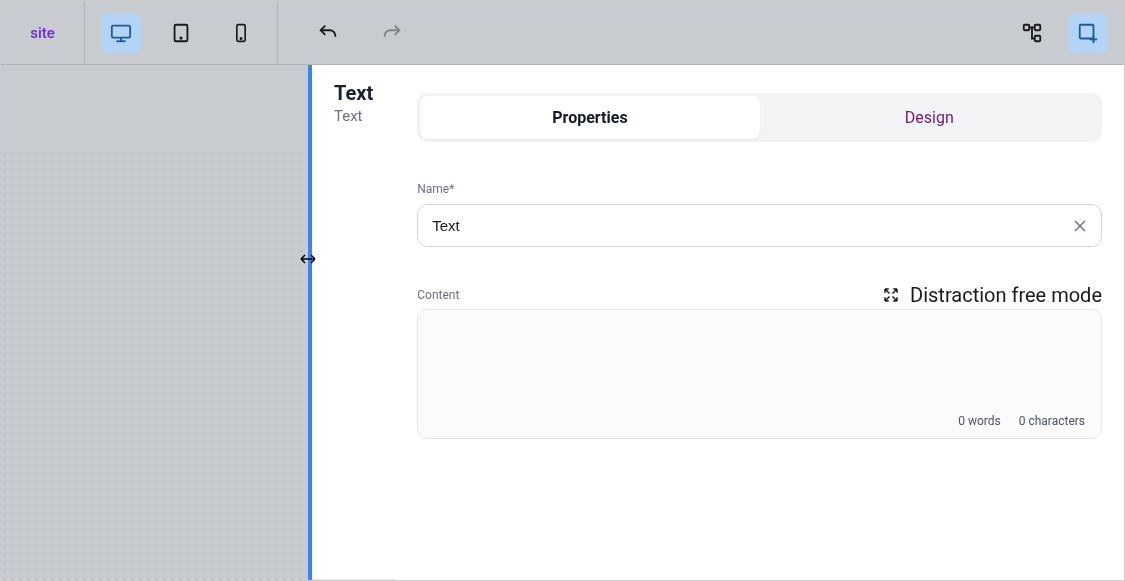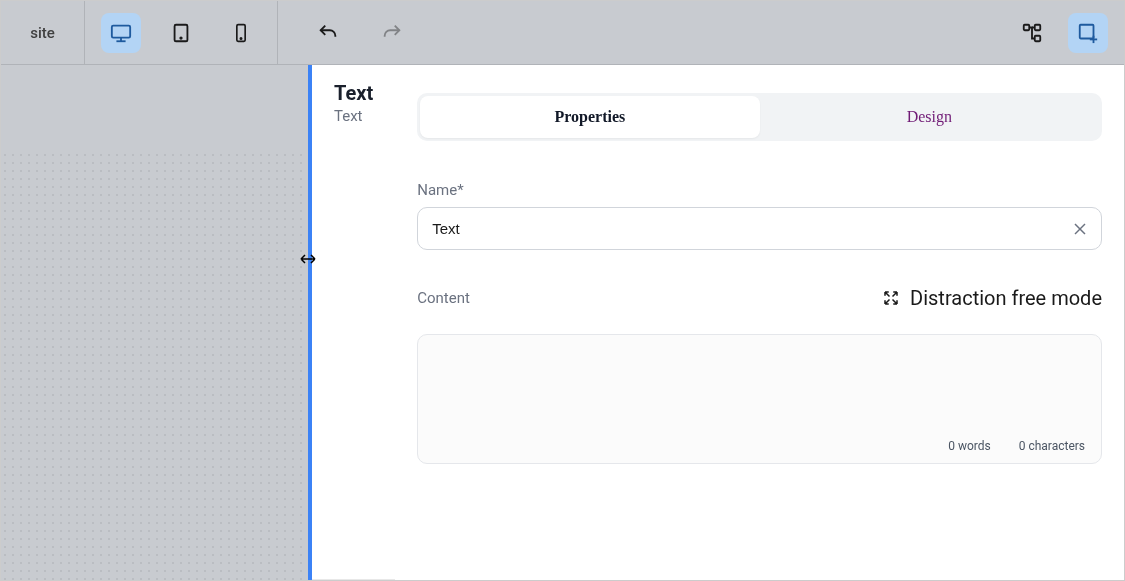--- a/index.html
+++ b/index.html
@@ -23,21 +23,21 @@
       border-bottom: 1px solid #b0b3b8;
     }
     .toolbar-site {
       width: 84px;
       height: 100%;
       display: flex;
       align-items: center;
       justify-content: center;
       font-size: 15px;
       font-weight: 500;
-      color: #404040;
+      color: #6d28d9;
       border-right: 1px solid #b0b3b8;
     }
     .toolbar-devices {
       display: flex;
       align-items: center;
       gap: 20px;
       padding: 0 16px;
       height: 100%;
       border-right: 1px solid #b0b3b8;
     }
@@ -147,39 +147,38 @@
       padding: 28px 22px;
       flex: 1;
       overflow-y: auto;
     }
     .tabs {
       display: flex;
       background: #f1f3f5;
       border-radius: 10px;
       padding: 3px;
       margin-bottom: 40px;
-      font-family: Liberation Serif, serif;
     }
     .tab {
       flex: 1;
       text-align: center;
       padding: 12px 0;
       font-size: 16px;
       color: #701a75;
       border-radius: 8px;
       cursor: pointer;
     }
     .tab.active {
       background: #fff;
       font-weight: 700;
       color: #111827;
       box-shadow: 0 1px 2px rgba(0,0,0,0.05);
     }
     .field-label {
-      font-size: 15px;
+      font-size: 12px;
       color: #6b7280;
       margin-bottom: 8px;
       display: block;
     }
     .input-wrapper {
       position: relative;
       margin-bottom: 36px;
     }
     .text-input {
       width: 100%;
@@ -201,21 +200,21 @@
       width: 20px;
       height: 20px;
       display: flex;
       align-items: center;
       justify-content: center;
     }
     .content-header {
       display: flex;
       justify-content: space-between;
       align-items: center;
-      margin-bottom: 24px;
+      margin-bottom: 2px;
     }
     .distraction-btn {
       display: flex;
       align-items: center;
       gap: 10px;
       font-size: 20px;
       color: #1a1a1a;
       cursor: pointer;
     }
     .content-editor {
@@ -223,21 +222,21 @@
       border-radius: 10px;
       background: #fbfbfb;
       height: 130px;
       position: relative;
     }
     .editor-status {
       position: absolute;
       bottom: 10px;
       right: 16px;
       display: flex;
-      gap: 28px;
+      gap: 18px;
       font-size: 12px;
       color: #4b5563;
     }
     svg {
       display: block;
     }
   </style>
 </head>
 <body>
 

